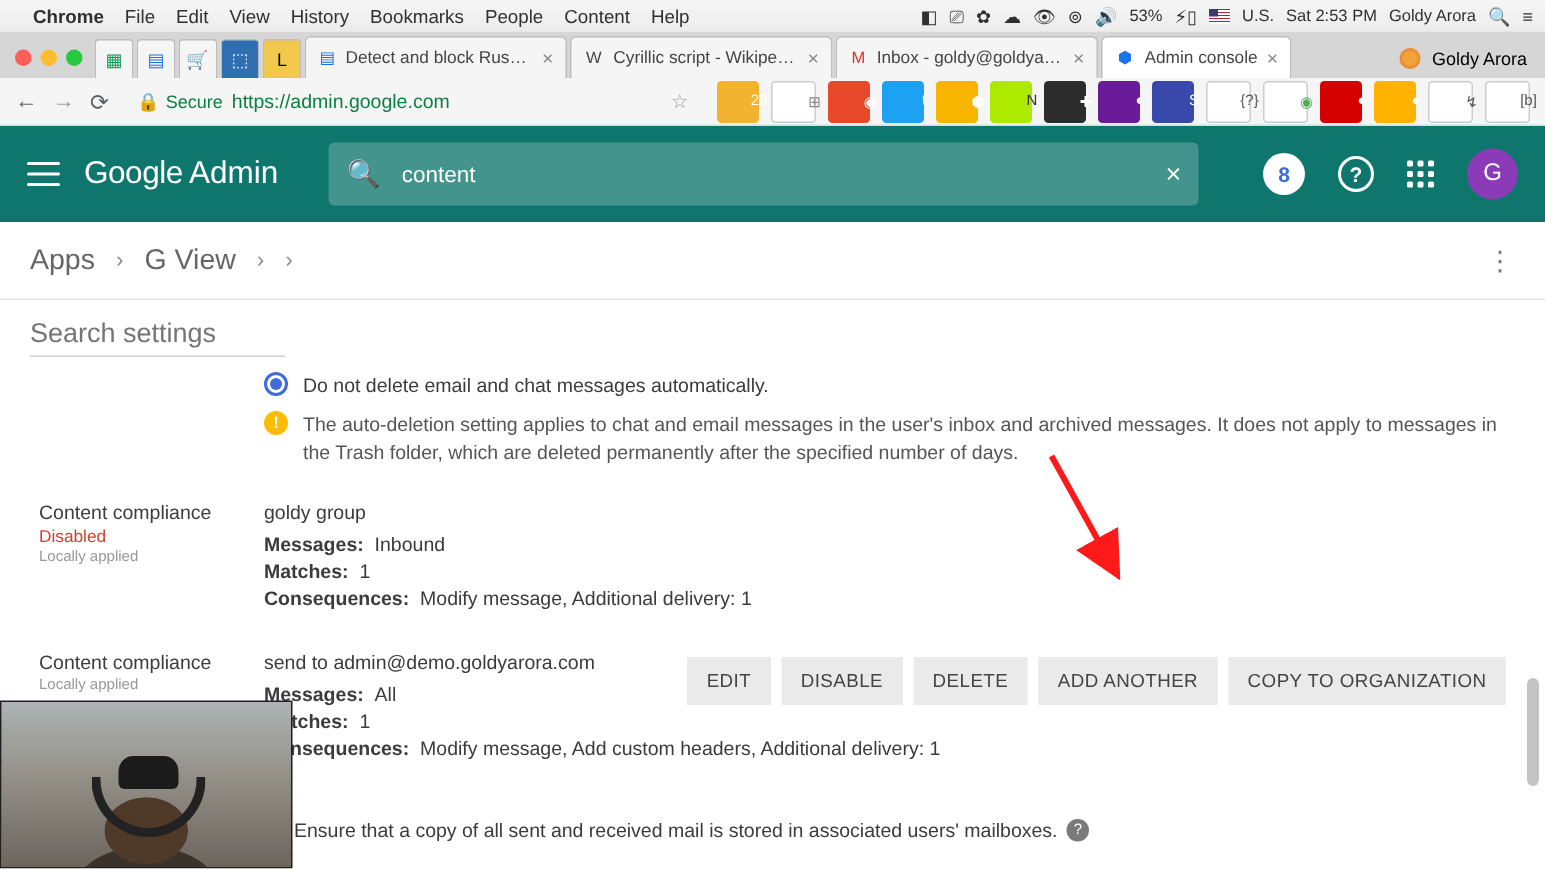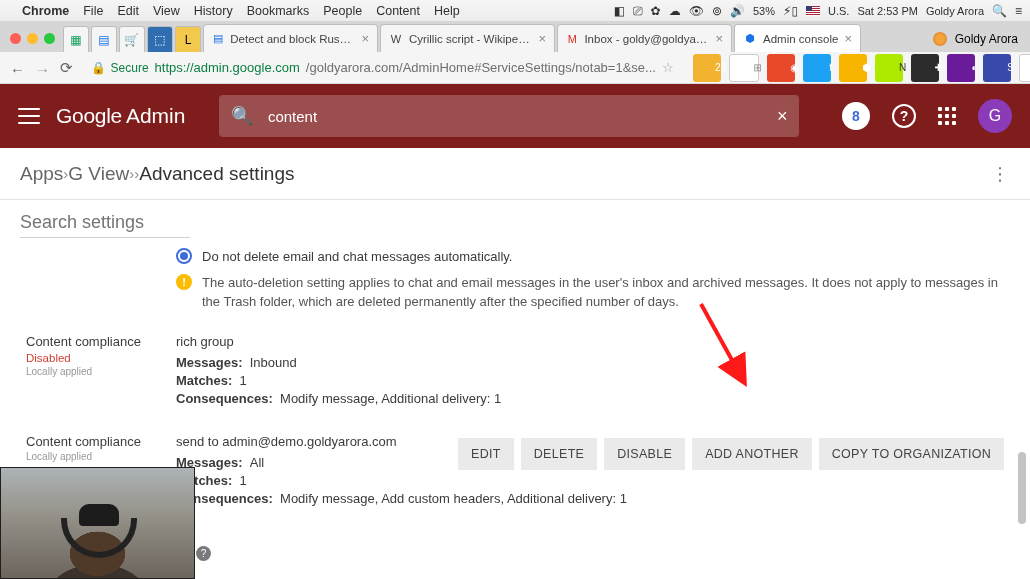--- a/index.html
+++ b/index.html
@@ -35,39 +35,39 @@
   .nav-btn.active{color:#5f6368;}
   .addr-box{flex:1;display:flex;align-items:center;gap:6px;border:1px solid transparent;border-radius:14px;padding:2px 8px;}
   .secure{color:#0b8043;font-size:12px;display:flex;align-items:center;gap:4px;}
   .url-host{color:#0b8043;}
   .url-rest{color:#6f6f6f;}
   .star{color:#9e9e9e;}
   .ext-icons{display:flex;align-items:center;gap:8px;}
   .ext{width:16px;height:28px;border-radius:3px;display:flex;align-items:center;justify-content:center;font-size:10px;color:#fff;padding-left:28px;}
 
   
-  .admin-header { height:64px; background:#7f1d1d; display:flex; align-items:center; padding:0 18px; gap:16px; color:#fff;}
+  .admin-header { height:64px; background:#0f766e; display:flex; align-items:center; padding:0 18px; gap:16px; color:#fff;}
   .hamburger{width:22px;height:16px;display:flex;flex-direction:column;justify-content:space-between;}
   .hamburger span{height:2px;background:#fff;border-radius:1px;}
   .brand{font-size:21px;font-weight:400;display:flex;align-items:center;gap:4px;}
   .brand .google{font-weight:500;letter-spacing:-.3px;}
   .brand .admin{font-weight:300;}
   .search-box{flex:0 0 580px; margin-left:18px; height:42px;background:rgba(255,255,255,.22);border-radius:4px;display:flex;align-items:center;padding:0 12px;gap:14px;}
   .search-box input{flex:1;background:transparent;border:none;outline:none;color:#fff;font-size:15px;}
   .search-box input::placeholder{color:rgba(255,255,255,.8);}
   .search-x{color:#fff;font-size:18px;}
   .hdr-right{margin-left:auto;display:flex;align-items:center;gap:22px;}
   .circ{width:28px;height:28px;border-radius:50%;background:#fff;color:#3f6cd7;display:flex;align-items:center;justify-content:center;font-weight:600;font-size:14px;}
   .help{width:24px;height:24px;border:2px solid #fff;border-radius:50%;display:flex;align-items:center;justify-content:center;font-size:14px;font-weight:700;}
   .apps-grid{width:18px;height:18px;display:grid;grid-template-columns:repeat(3,4px);grid-template-rows:repeat(3,4px);gap:3px;}
   .apps-grid span{background:#fff;border-radius:1px;}
   .avatar{width:34px;height:34px;border-radius:50%;background:#8c3bb8;color:#fff;display:flex;align-items:center;justify-content:center;font-size:16px;font-weight:500;}
 
   
-  .crumb-row{height:52px;border-bottom:1px solid #e4e4e4;display:flex;align-items:center;padding:0 20px;font-size:19px;color:#5c5c5c;}
+  .crumb-row{height:52px;border-bottom:1px solid #e4e4e4;display:flex;align-items:center;padding:0 20px;font-size:19px;color:#5c5c5c;gap:14px;}
   .crumb-row .chev{color:#8b8b8b;font-size:15px;}
   .crumb-row .link{color:#666;}
   .crumb-row .active{color:#333;}
   .crumb-more{margin-left:auto;color:#777;font-size:18px;letter-spacing:1px;}
 
   
   .search-settings{padding:8px 20px 0; border-bottom: 0;}
   .search-settings input{width:170px;border:none;border-bottom:1px solid #d0d0d0;padding:4px 0;font-size:18px;color:#888;outline:none;}
 
   
@@ -182,21 +182,20 @@
 <div class="chrome-addr">
   <span class="nav-btn active">←</span>
   <span class="nav-btn">→</span>
   <span class="nav-btn active">⟳</span>
   <div class="addr-box">
     <span class="secure">
       <span>🔒</span>
       <span>Secure</span>
     </span>
     <span class="url-host">https://admin.google.com</span>
-      <span class="url-rest">/goldyarora.com/AdminHome#ServiceSettings/notab=1&amp;se...</span>
     <span class="star" style="margin-left:auto">☆</span>
   </div>
   <div class="ext-icons">
     <span class="ext" style="background:#f2b430">28</span>
     <span class="ext" style="background:#fff;border:1px solid #ccc;color:#888">⊞</span>
     <span class="ext" style="background:#e8492a">◉</span>
     <span class="ext" style="background:#1da1f2">t</span>
     <span class="ext" style="background:#f7b500">⬢</span>
     <span class="ext" style="background:#aeea00;color:#333">N</span>
     <span class="ext" style="background:#2c2c2c">✚</span>
@@ -244,21 +243,20 @@
     <div class="avatar">G</div>
   </div>
 </div>
 
 <div class="crumb-row">
   <span class="link">Apps</span>
   <span class="chev">›</span>
   <span class="link">G View</span>
   <span class="chev">›</span>
   <span class="chev">›</span>
-  <span class="active">Advanced settings</span>
   <span class="crumb-more">⋮</span>
 </div>
 
 <div class="search-settings">
   <input placeholder="Search settings" style="">
 </div>
 
 <div class="content">
 
   <div class="radio-row">
@@ -273,21 +271,21 @@
     <span class="info-text">The auto-deletion setting applies to chat and email messages in the user's inbox and archived messages. It does not apply to messages in the Trash folder, which are deleted permanently after the specified number of days.</span>
   </div>
 
   <div class="row" style="margin-top:6px">
     <div class="left-col">
       <div class="title">Content compliance</div>
       <div class="disabled">Disabled</div>
       <div class="applied">Locally applied</div>
     </div>
     <div class="right-col">
-      <div class="rule-name">rich group</div>
+      <div class="rule-name">goldy group</div>
       <div class="detail"><strong>Messages:</strong>&nbsp;&nbsp;<span>Inbound</span></div>
       <div class="detail"><strong>Matches:</strong>&nbsp;&nbsp;<span>1</span></div>
       <div class="detail"><strong>Consequences:</strong>&nbsp;&nbsp;<span>Modify message, Additional delivery: 1</span></div>
     </div>
   </div>
 
   <div class="row" style="margin-top:22px">
     <div class="left-col">
       <div class="title">Content compliance</div>
       <div class="applied">Locally applied</div>
@@ -295,27 +293,28 @@
     <div class="right-col">
       <div class="rule-name">send to admin@demo.goldyarora.com</div>
       <div class="detail"><strong>Messages:</strong>&nbsp;&nbsp;<span>All</span></div>
       <div class="detail"><strong>Matches:</strong>&nbsp;&nbsp;<span>1</span></div>
       <div class="detail"><strong>Consequences:</strong>&nbsp;&nbsp;<span>Modify message, Add custom headers, Additional delivery: 1</span></div>
     </div>
   </div>
 
   <div class="actions">
     <button class="btn">EDIT</button>
+    <button class="btn">DISABLE</button>
     <button class="btn">DELETE</button>
-    <button class="btn">DISABLE</button>
     <button class="btn">ADD ANOTHER</button>
     <button class="btn">COPY TO ORGANIZATION</button>
   </div>
 
   <div class="storage-row">
+    <span>Ensure that a copy of all sent and received mail is stored in associated users' mailboxes.</span>
     <span class="help-circ">?</span>
   </div>
 
 </div>
 
 <svg class="arrow" width="60" height="100">
   <defs>
       <marker id="ah" markerWidth="8" markerHeight="8" refX="6" refY="4" orient="auto">
         <path d="M0,0 L8,4 L0,8 Z" fill="#ff1a1a"></path>
       </marker>

